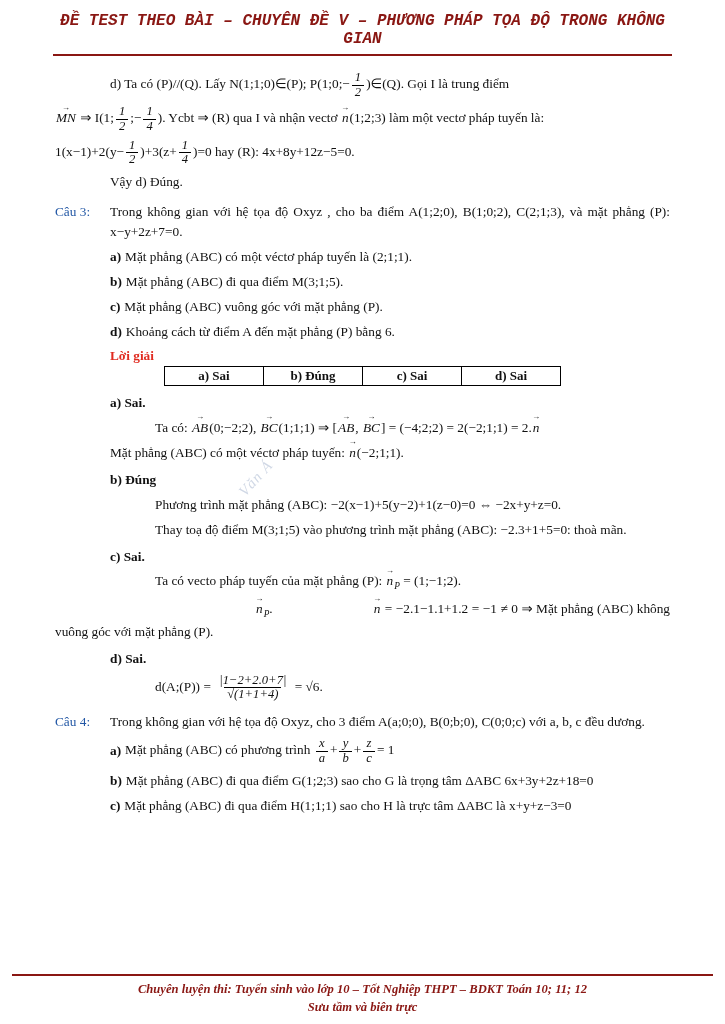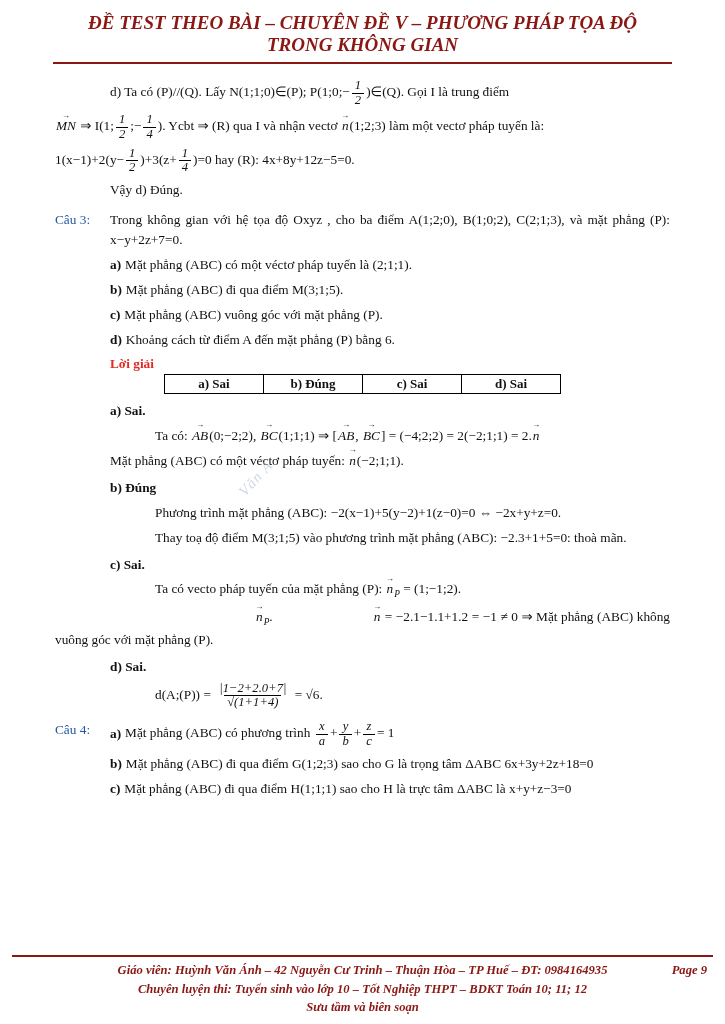--- a/index.html
+++ b/index.html
@@ -10,23 +10,24 @@
     font-family:"Liberation Serif", serif;
     font-size:13.3px;
     color:#111;
     overflow:hidden;
   }
   .header{
     margin:12px 53px 0 53px;
     text-align:center;
     color:var(--maroon,#8a1713);
     font-weight:bold;font-style:italic;
-    font-size:19px;
+    font-size:16px;
     border-bottom:2.5px solid var(--maroon,#8a1713);
     padding-bottom:6px;
+    font-family:Liberation Mono, monospace;
   }
   .content{padding-top:10px;}
   .ln{margin:5px 55px 5px 110px;text-align:justify;line-height:1.5;}
   .ln-out{margin:5px 55px 5px 55px;text-align:justify;line-height:1.5;}
   .ln-deep{margin:5px 55px 5px 155px;text-align:justify;line-height:1.5;}
   .wrap-b{margin:5px 55px 5px 0;padding-left:110px;text-indent:45px;text-align:justify;line-height:1.5;}
   .wrap-c{margin:5px 55px 5px 0;padding-left:55px;text-indent:100px;text-align:justify;line-height:1.5;}
   .wrap-4b{margin:5px 55px 5px 0;padding-left:55px;text-indent:55px;text-align:justify;line-height:1.5;}
   .cau{position:relative;margin:10px 55px 5px 110px;text-align:justify;line-height:1.5;}
   .cau-label{position:absolute;left:-55px;top:0;color:var(--blue,#2257a5);font-weight:normal;}
@@ -166,21 +167,21 @@
 
     <div class="head-b">d) Sai.</div>
     <div class="ln-deep">
       <span>d(A;(P)) = </span><span class="frac">
           <span class="fnum">|1−2+2.0+7|</span>
           <span class="fden">√(1+1+4)</span>
         </span><span> = √6.</span>
     </div>
 
     <div class="cau">
-      <span class="cau-label">Câu 4:</span>
+      <span class="cau-label">Câu 4:</span><span>Trong không gian với hệ tọa độ Oxyz, cho 3 điểm A(a;0;0), B(0;b;0), C(0;0;c) với a, b, c đều dương.</span>
     </div>
 
     <div class="ln">
       <span class="optlabel">a)</span><span>Mặt phẳng (ABC) có phương trình </span><span class="frac">
           <span class="fnum">x</span>
           <span class="fden">a</span>
         </span><span>+</span><span class="frac">
           <span class="fnum">y</span>
           <span class="fden">b</span>
         </span><span>+</span><span class="frac">
@@ -195,21 +196,17 @@
 
     <div class="ln">
       <span class="optlabel">c)</span><span>Mặt phẳng (ABC) đi qua điểm H(1;1;1) sao cho H là trực tâm ΔABC là x+y+z−3=0</span>
     </div>
 
   </div>
 
   <div class="watermark">Văn Á</div>
 
   <div class="footer">
-    <div class="footer-row">
-      <span>Giáo viên: Huỳnh Văn Ánh – 42 Nguyễn Cư Trinh – Thuận Hòa – TP Huế – ĐT: 0984164935</span>
-      <span class="footer-page">Page 9</span>
-    </div>
     <div class="footer-center">Chuyên luyện thi: Tuyển sinh vào lớp 10 – Tốt Nghiệp THPT – BDKT Toán 10; 11; 12</div>
-    <div class="footer-center">Sưu tầm và biên soạn</div>
+    <div class="footer-center">Sưu tầm và biên trực</div>
   </div>
 
 </div>
 
 </body></html>

